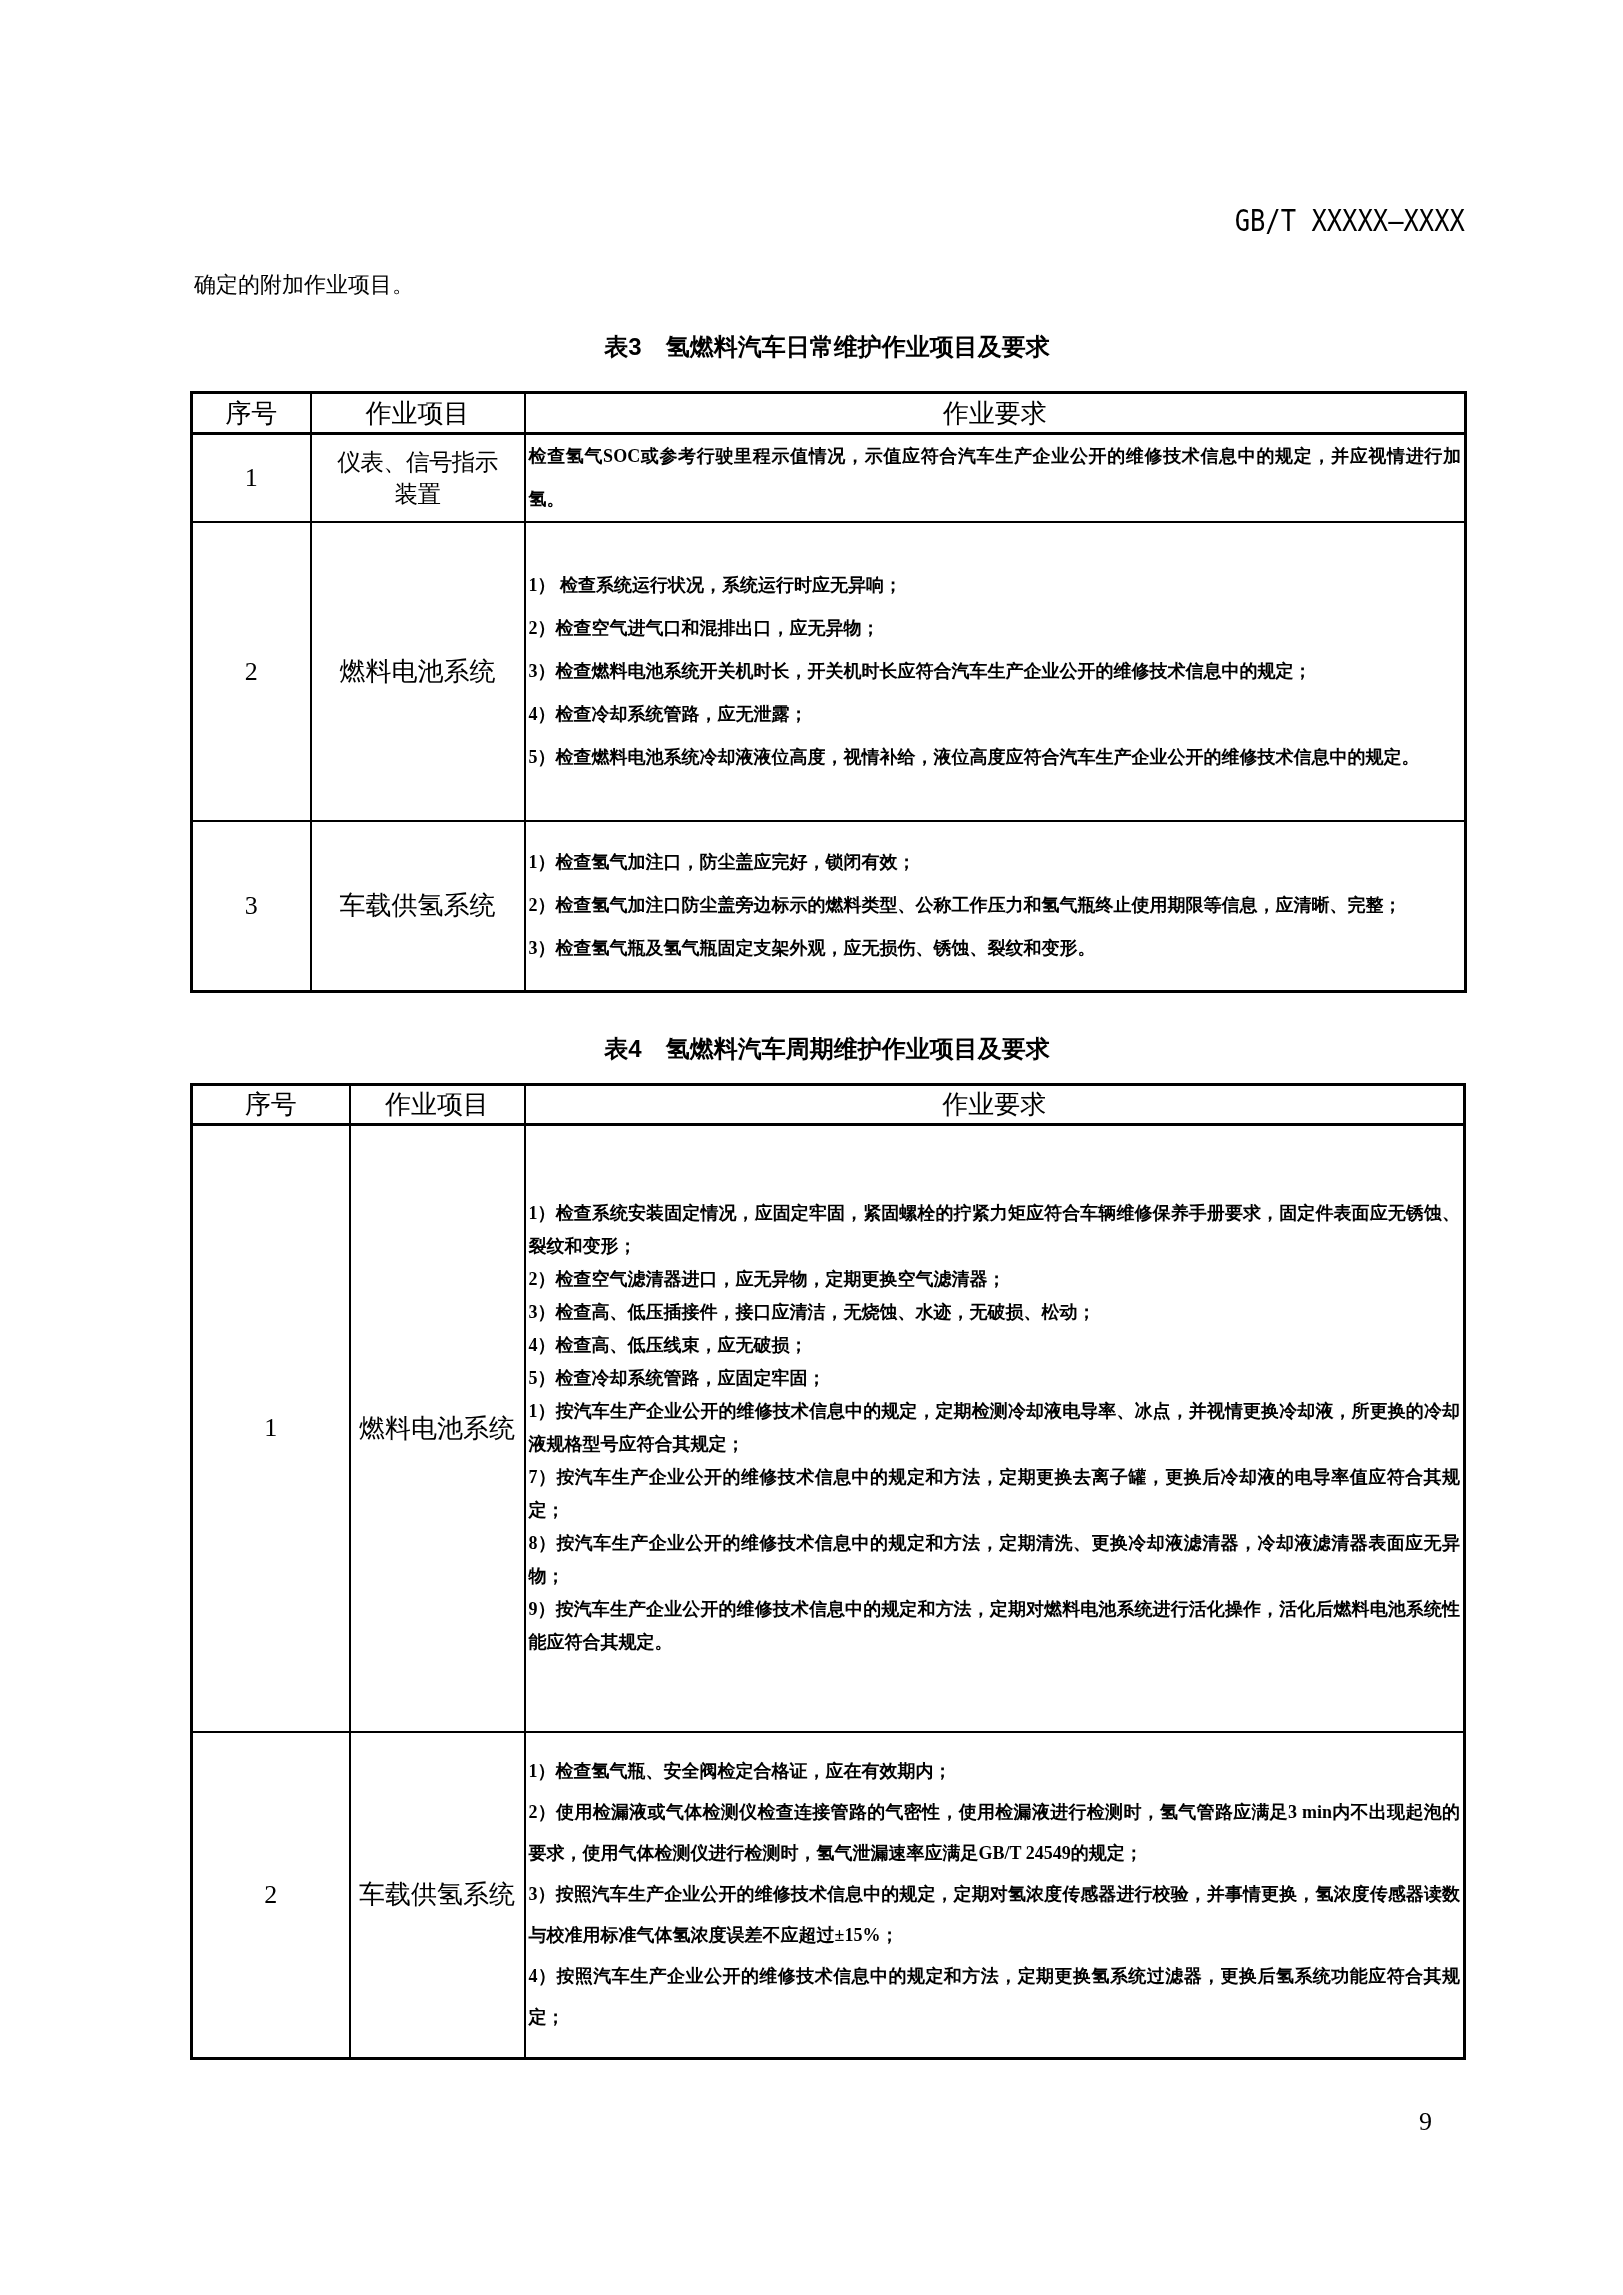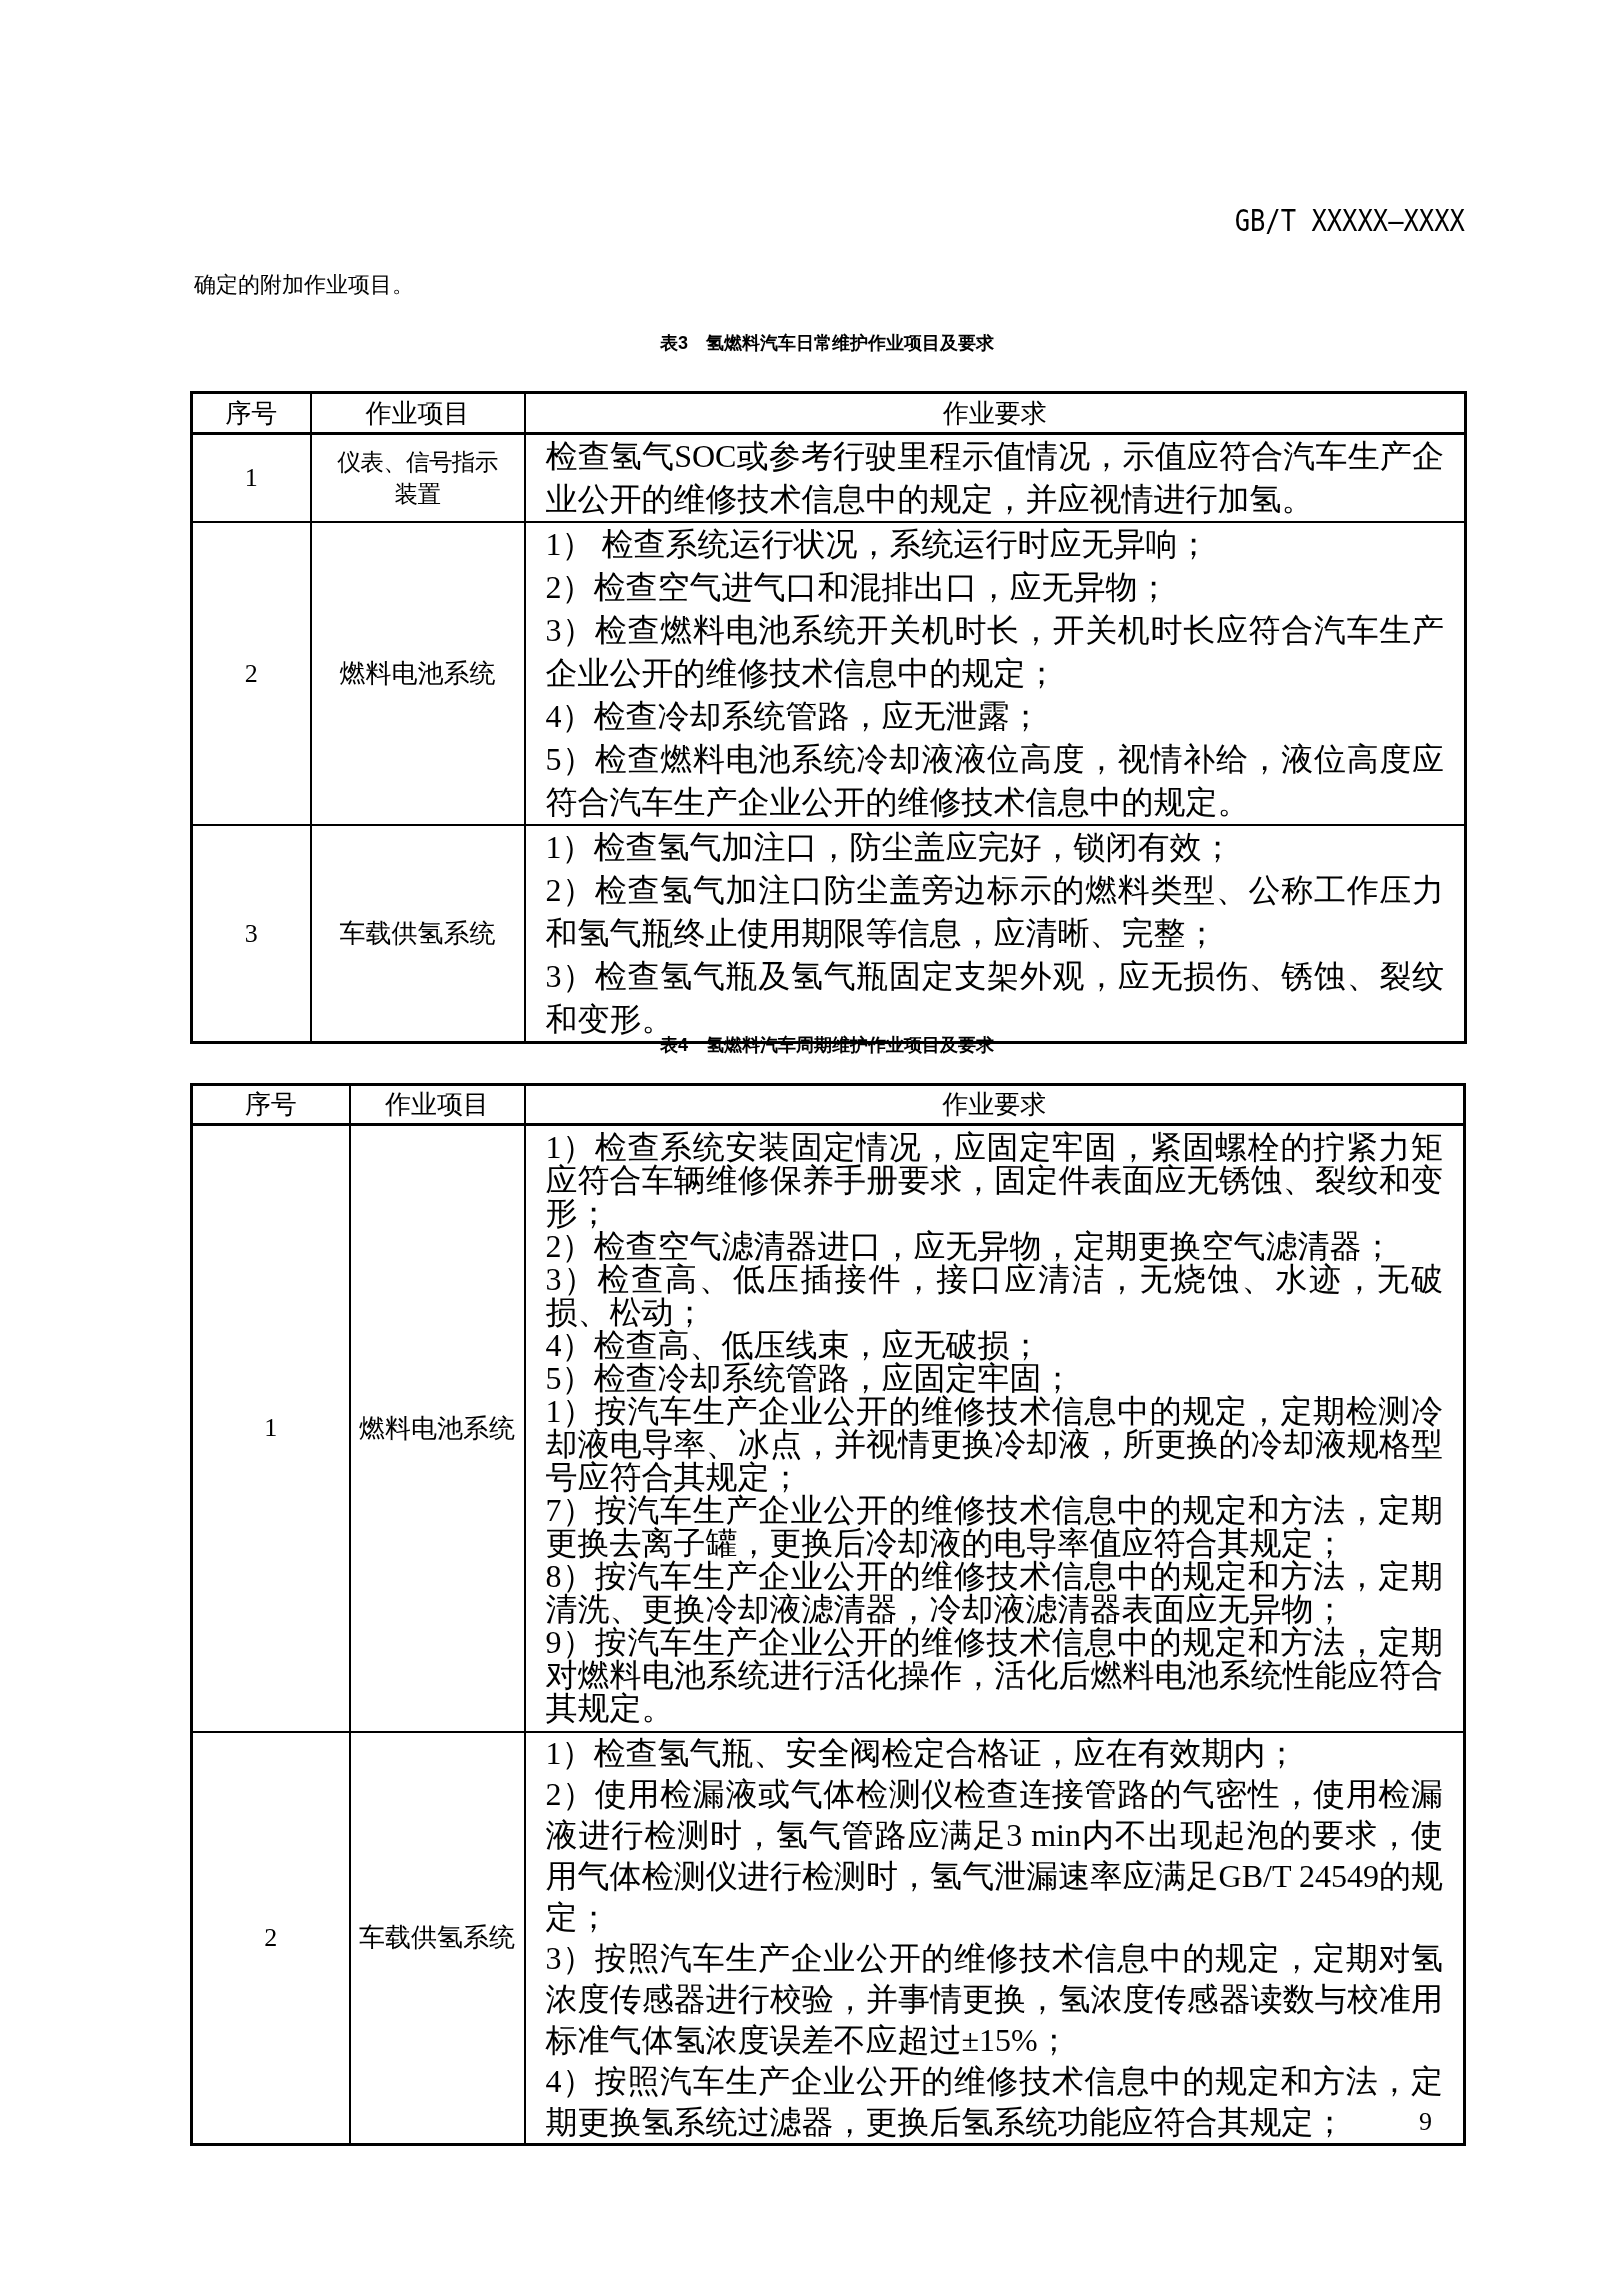--- a/index.html
+++ b/index.html
@@ -13,21 +13,21 @@
     font-family:"DejaVu Sans Mono","Liberation Mono",monospace;
     font-size:30px;letter-spacing:0px;white-space:nowrap;
     transform:scaleX(.85);transform-origin:100% 50%;
   }
   .intro{
     position:absolute;top:270px;left:194px;margin:0;
     font-size:22px;
   }
   .caption{
     position:absolute;left:190px;width:1274px;margin:0;
-    text-align:center;font-weight:bold;font-size:18px;
+    text-align:center;font-weight:bold;font-size:24px;
     font-family:"Liberation Sans","DejaVu Sans",sans-serif;
   }
   .cap3{top:331px;}
   .cap4{top:1033px;}
   table.t{
     position:absolute;left:190px;
     width:1274px;border-collapse:collapse;table-layout:fixed;
     border:3.9px solid #000;
   }
   .t3{top:391px;}
@@ -38,22 +38,23 @@
   }
   table.t thead th{
     border-bottom:3.9px solid #000;
     font-weight:normal;font-size:26px;
   }
   .t3 thead tr{height:41px;}
   .t4 thead tr{height:40px;}
   td.no,td.item{text-align:center;font-size:26px;padding:0;}
   td.item.tight{font-size:23.6px;letter-spacing:-0.7px;padding:0 15px;}
   td.req{
-    padding:0 20px;font-size:32px;text-align:justify;
+    padding:0 3px;font-size:18px;text-align:justify;
     text-justify:inter-ideograph;
+    font-weight:bold;
   }
   td.req p{margin:0;}
   .t3 .r1{height:81px;} .t3 .r1 td.req{line-height:43px;}
   .t3 .r2{height:299px;} .t3 .r2 td.req{line-height:43px;}
   .t3 .r3{height:170px;} .t3 .r3 td.req{line-height:43px;}
   .t4 .r1{height:607px;} .t4 .r1 td.req{line-height:33px;}
   .t4 .r2{height:327px;} .t4 .r2 td.req{line-height:41px;}
   .pagenum{
     position:absolute;top:2107px;left:1419px;
     font-size:26px;

